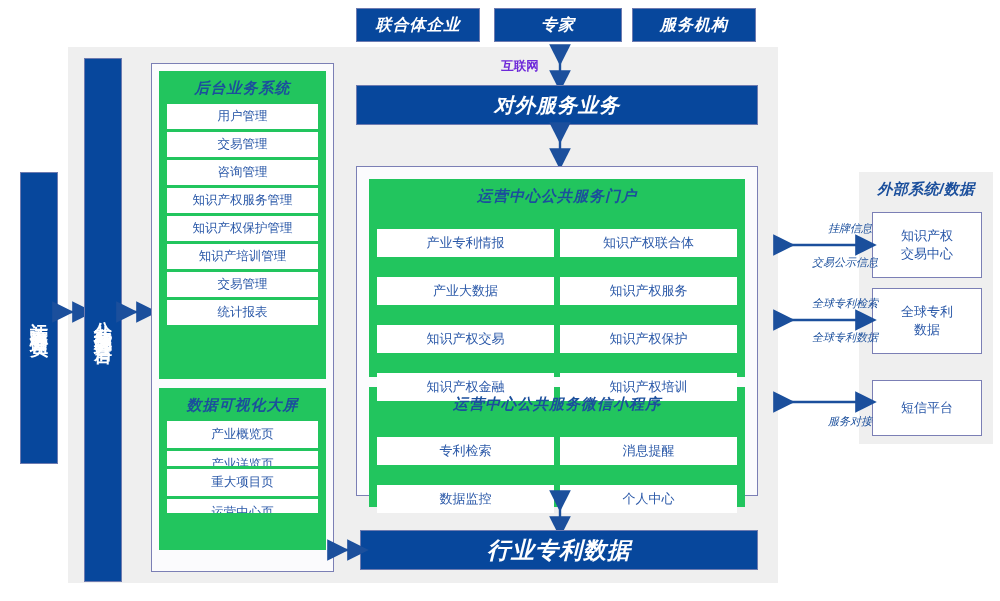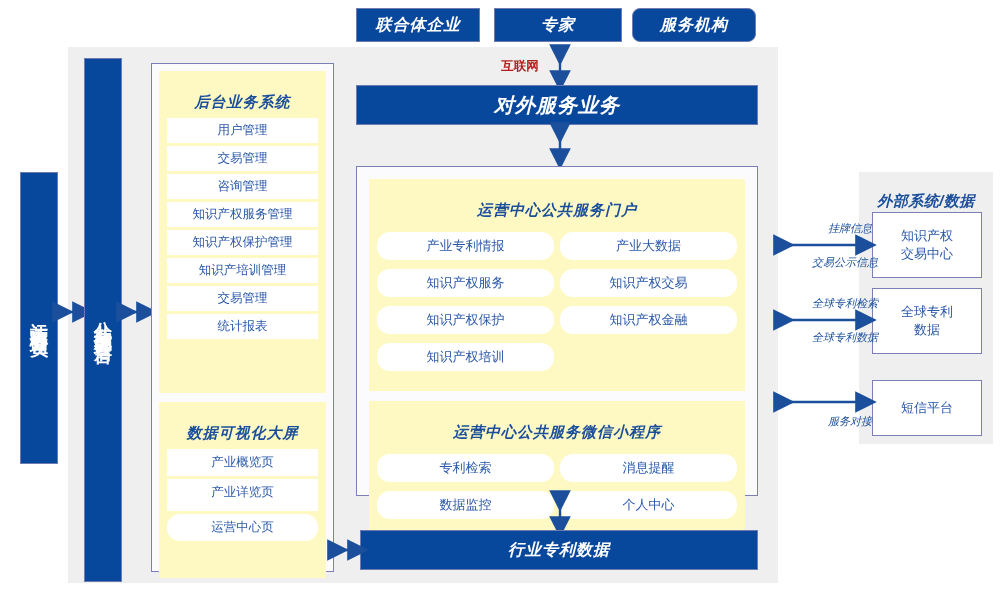--- a/index.html
+++ b/index.html
@@ -36,22 +36,22 @@
   
   .grayboard{background:#efefef;}
 
   
   .panel{
     background:#fbfbfd;
     border:1.5px solid #7b7fb5;
   }
   
   .group{
-    background:#fef9c3;
-    padding:18px 8px 8px 8px;
+    background:#22c55e;
+    padding:4px 8px 8px 8px;
   }
   .group-title{
     color:#1b4f9c;
     font-weight:bold;
     font-style:italic;
     text-align:center;
     font-size:15px;
     line-height:26px;
     letter-spacing:1px;
   }
@@ -60,21 +60,21 @@
     color:#2a58a8;
     text-align:center;
     font-size:12.5px;
     line-height:25px;
     height:25px;
     margin-top:3px;
     white-space:nowrap;
     overflow:hidden;
   }
   .grid2{display:flex;flex-wrap:wrap;gap:4px 6px;}
-  .grid2 .cell{flex:0 0 calc(50% - 3px);margin-top:5px;height:28px;line-height:28px;font-size:13px;border-radius:13px;}
+  .grid2 .cell{flex:0 0 calc(50% - 3px);margin-top:16px;height:28px;line-height:28px;font-size:13px;}
 
   
   .extbox{
     background:#ffffff;
     border:1.5px solid #7b7fb5;
     color:#2a58a8;
     font-size:13px;
     display:flex;align-items:center;justify-content:center;
     text-align:center;
     line-height:18px;
@@ -87,40 +87,40 @@
   .arrowlabel{
     color:#1b4f9c;
     font-size:11px;
     text-align:right;
     white-space:nowrap;
     line-height:13px;
     font-style:italic;
   }
   .netlabel{
     background:#efefef;
-    color:#b91c1c;
+    color:#6d28d9;
     font-weight:bold;
     font-size:12.5px;
     text-align:center;
     line-height:16px;
   }
   svg{display:block;overflow:visible;}
 </style>
 </head>
 <body>
 
 <div id="stage">
 
   <div class="abs bluebar" style="left:356px;top:8px;width:124px;height:34px;font-size:16px;">
     <span>联合体企业</span>
   </div>
   <div class="abs bluebar" style="left:494px;top:8px;width:128px;height:34px;font-size:16px;">
     <span>专家</span>
   </div>
-  <div class="abs bluebar" style="left:632px;top:8px;width:124px;height:34px;font-size:16px;border-radius:8px;">
+  <div class="abs bluebar" style="left:632px;top:8px;width:124px;height:34px;font-size:16px;">
     <span>服务机构</span>
   </div>
 
   <div class="abs grayboard" style="left:68px;top:47px;width:710px;height:536px;"></div>
 
   <svg class="abs" style="left:549px;top:48px;width:22px;height:40px;">
     <defs>
       <marker id="ah" markerWidth="9" markerHeight="9" refX="4.5" refY="4.5" orient="auto">
         <path d="M0,0 L9,4.5 L0,9 z" fill="#1b4f9c"></path>
       </marker>
@@ -138,20 +138,21 @@
   <svg class="abs" style="left:549px;top:127px;width:22px;height:38px;">
     <line x1="11" y1="6" x2="11" y2="32" stroke="#1b4f9c" stroke-width="2.4" marker-start="url(#ah)" marker-end="url(#ah)"></line>
   </svg>
 
   <div class="abs panel" style="left:356px;top:166px;width:402px;height:330px;padding:12px;">
 
     <div class="group" style="height:186px;">
       <div class="group-title">运营中心公共服务门户</div>
       <div class="grid2" style="margin-top:4px;">
         <div class="cell">产业专利情报</div>
+        <div class="cell">知识产权联合体</div>
         <div class="cell">产业大数据</div>
         <div class="cell">知识产权服务</div>
         <div class="cell">知识产权交易</div>
         <div class="cell">知识产权保护</div>
         <div class="cell">知识产权金融</div>
         <div class="cell">知识产权培训</div>
       </div>
     </div>
 
     <div class="group" style="height:108px;margin-top:10px;">
@@ -162,21 +163,21 @@
         <div class="cell">数据监控</div>
         <div class="cell">个人中心</div>
       </div>
     </div>
   </div>
 
   <svg class="abs" style="left:549px;top:497px;width:22px;height:36px;">
     <line x1="11" y1="4" x2="11" y2="30" stroke="#1b4f9c" stroke-width="2.4" marker-start="url(#ah)" marker-end="url(#ah)"></line>
   </svg>
 
-  <div class="abs bluebar" style="left:360px;top:530px;width:398px;height:40px;font-size:16px;">
+  <div class="abs bluebar" style="left:360px;top:530px;width:398px;height:40px;font-size:23px;">
     <span>行业专利数据</span>
   </div>
 
   <div class="abs bluebar vert" style="left:20px;top:172px;width:38px;height:292px;font-size:18px;">
     <span>运营中心管理员</span>
   </div>
 
   <svg class="abs" style="left:58px;top:302px;width:30px;height:20px;">
     <line x1="5" y1="10" x2="25" y2="10" stroke="#1b4f9c" stroke-width="2.4" marker-start="url(#ah)" marker-end="url(#ah)"></line>
   </svg>
@@ -202,33 +203,34 @@
         <div class="cell">知识产培训管理</div>
         <div class="cell">交易管理</div>
         <div class="cell">统计报表</div>
       </div>
     </div>
 
     <div class="group" style="height:150px;margin-top:9px;">
       <div class="group-title">数据可视化大屏</div>
       <div>
         <div class="cell" style="height:27px;line-height:27px;">产业概览页</div>
-        <div class="cell" style="height:32px;line-height:27px;">产业详览页</div>
-        <div class="cell" style="height:27px;line-height:27px;border-radius:13px;">运营中心页</div>
+        <div class="cell" style="height:15px;line-height:27px;">产业详览页</div>
+        <div class="cell" style="height:27px;line-height:27px;">重大项目页</div>
+        <div class="cell" style="height:14px;line-height:27px;">运营中心页</div>
       </div>
     </div>
   </div>
 
   <svg class="abs" style="left:333px;top:540px;width:30px;height:20px;">
     <line x1="5" y1="10" x2="25" y2="10" stroke="#1b4f9c" stroke-width="2.4" marker-start="url(#ah)" marker-end="url(#ah)"></line>
   </svg>
 
   <div class="abs grayboard" style="left:859px;top:172px;width:134px;height:272px;"></div>
 
-  <div class="abs ext-title" style="left:859px;top:192px;width:134px;height:22px;">
+  <div class="abs ext-title" style="left:859px;top:180px;width:134px;height:22px;">
     <span>外部系统/数据</span>
   </div>
 
   <div class="abs extbox" style="left:872px;top:212px;width:110px;height:66px;">
     <span style="white-space:pre-line;">知识产权
 交易中心</span>
   </div>
   <div class="abs extbox" style="left:872px;top:288px;width:110px;height:66px;">
     <span style="white-space:pre-line;">全球专利
 数据</span>

